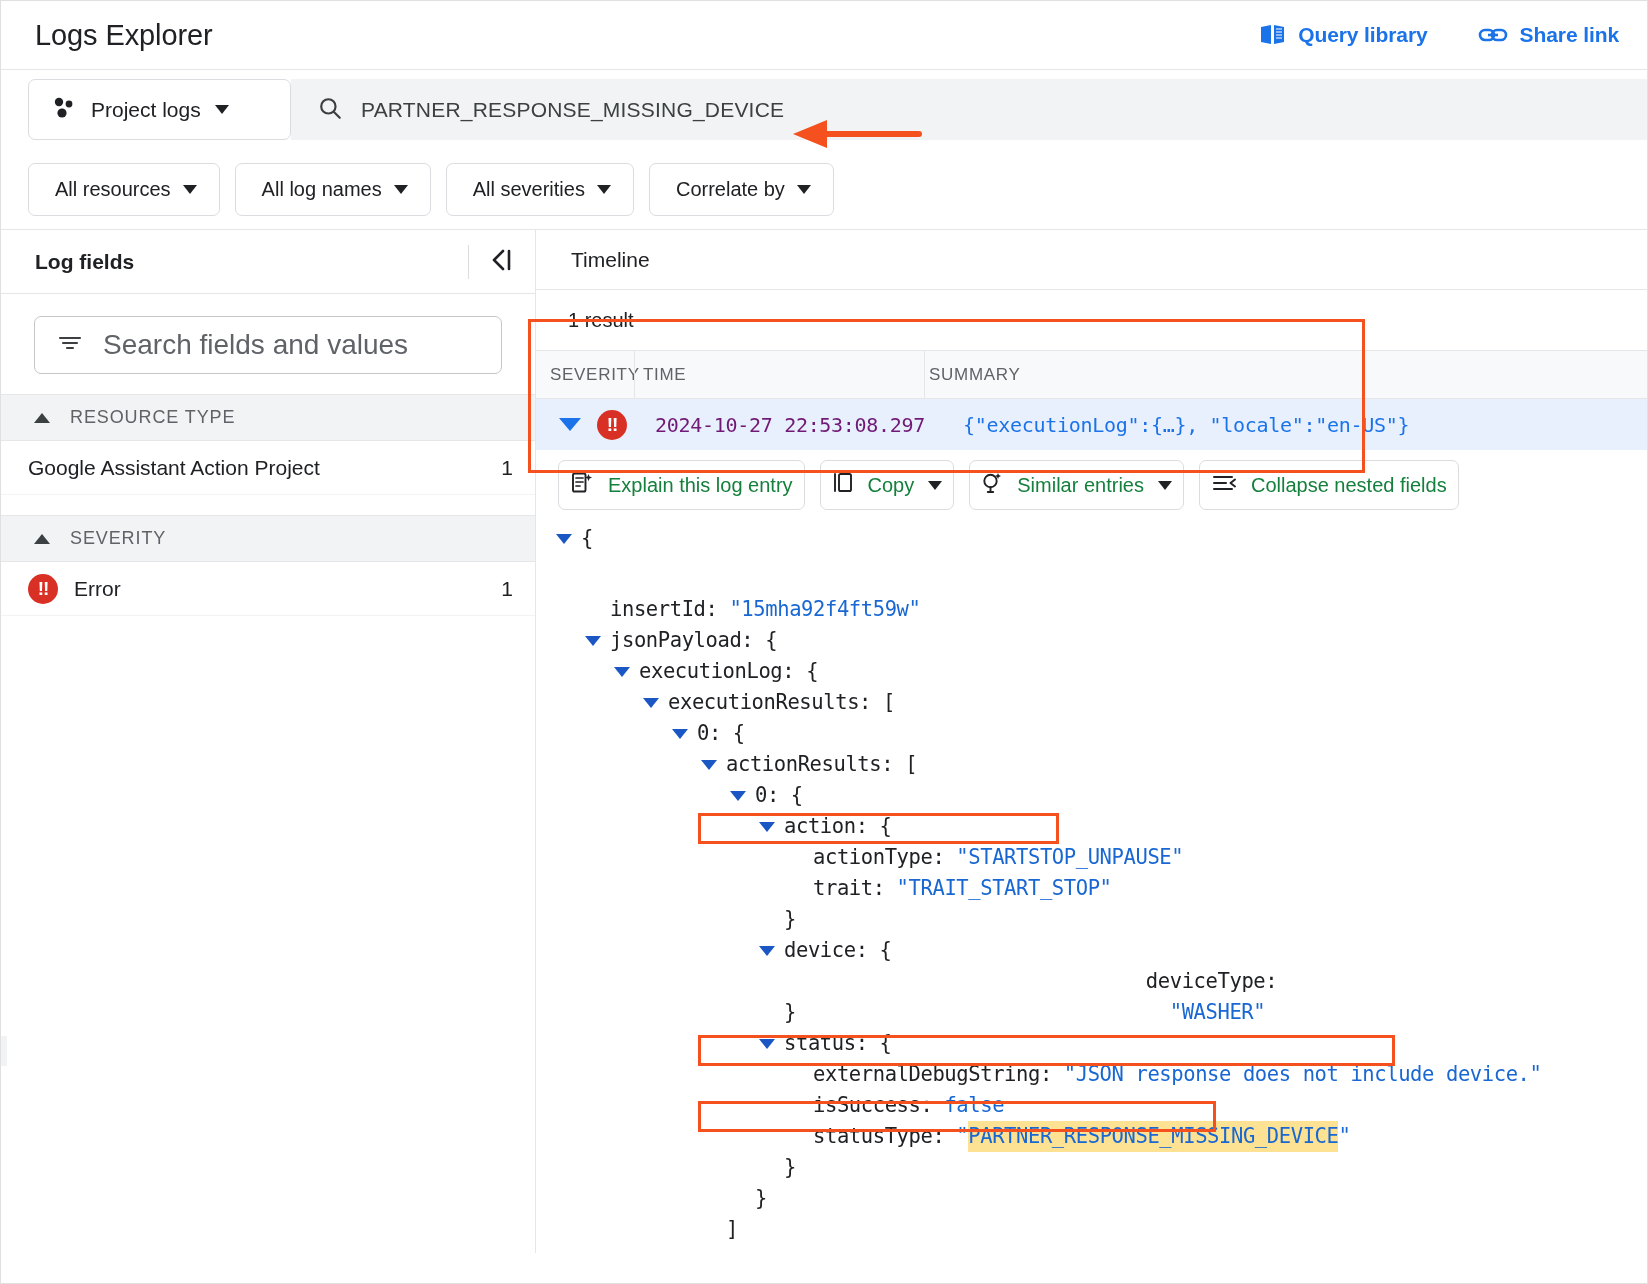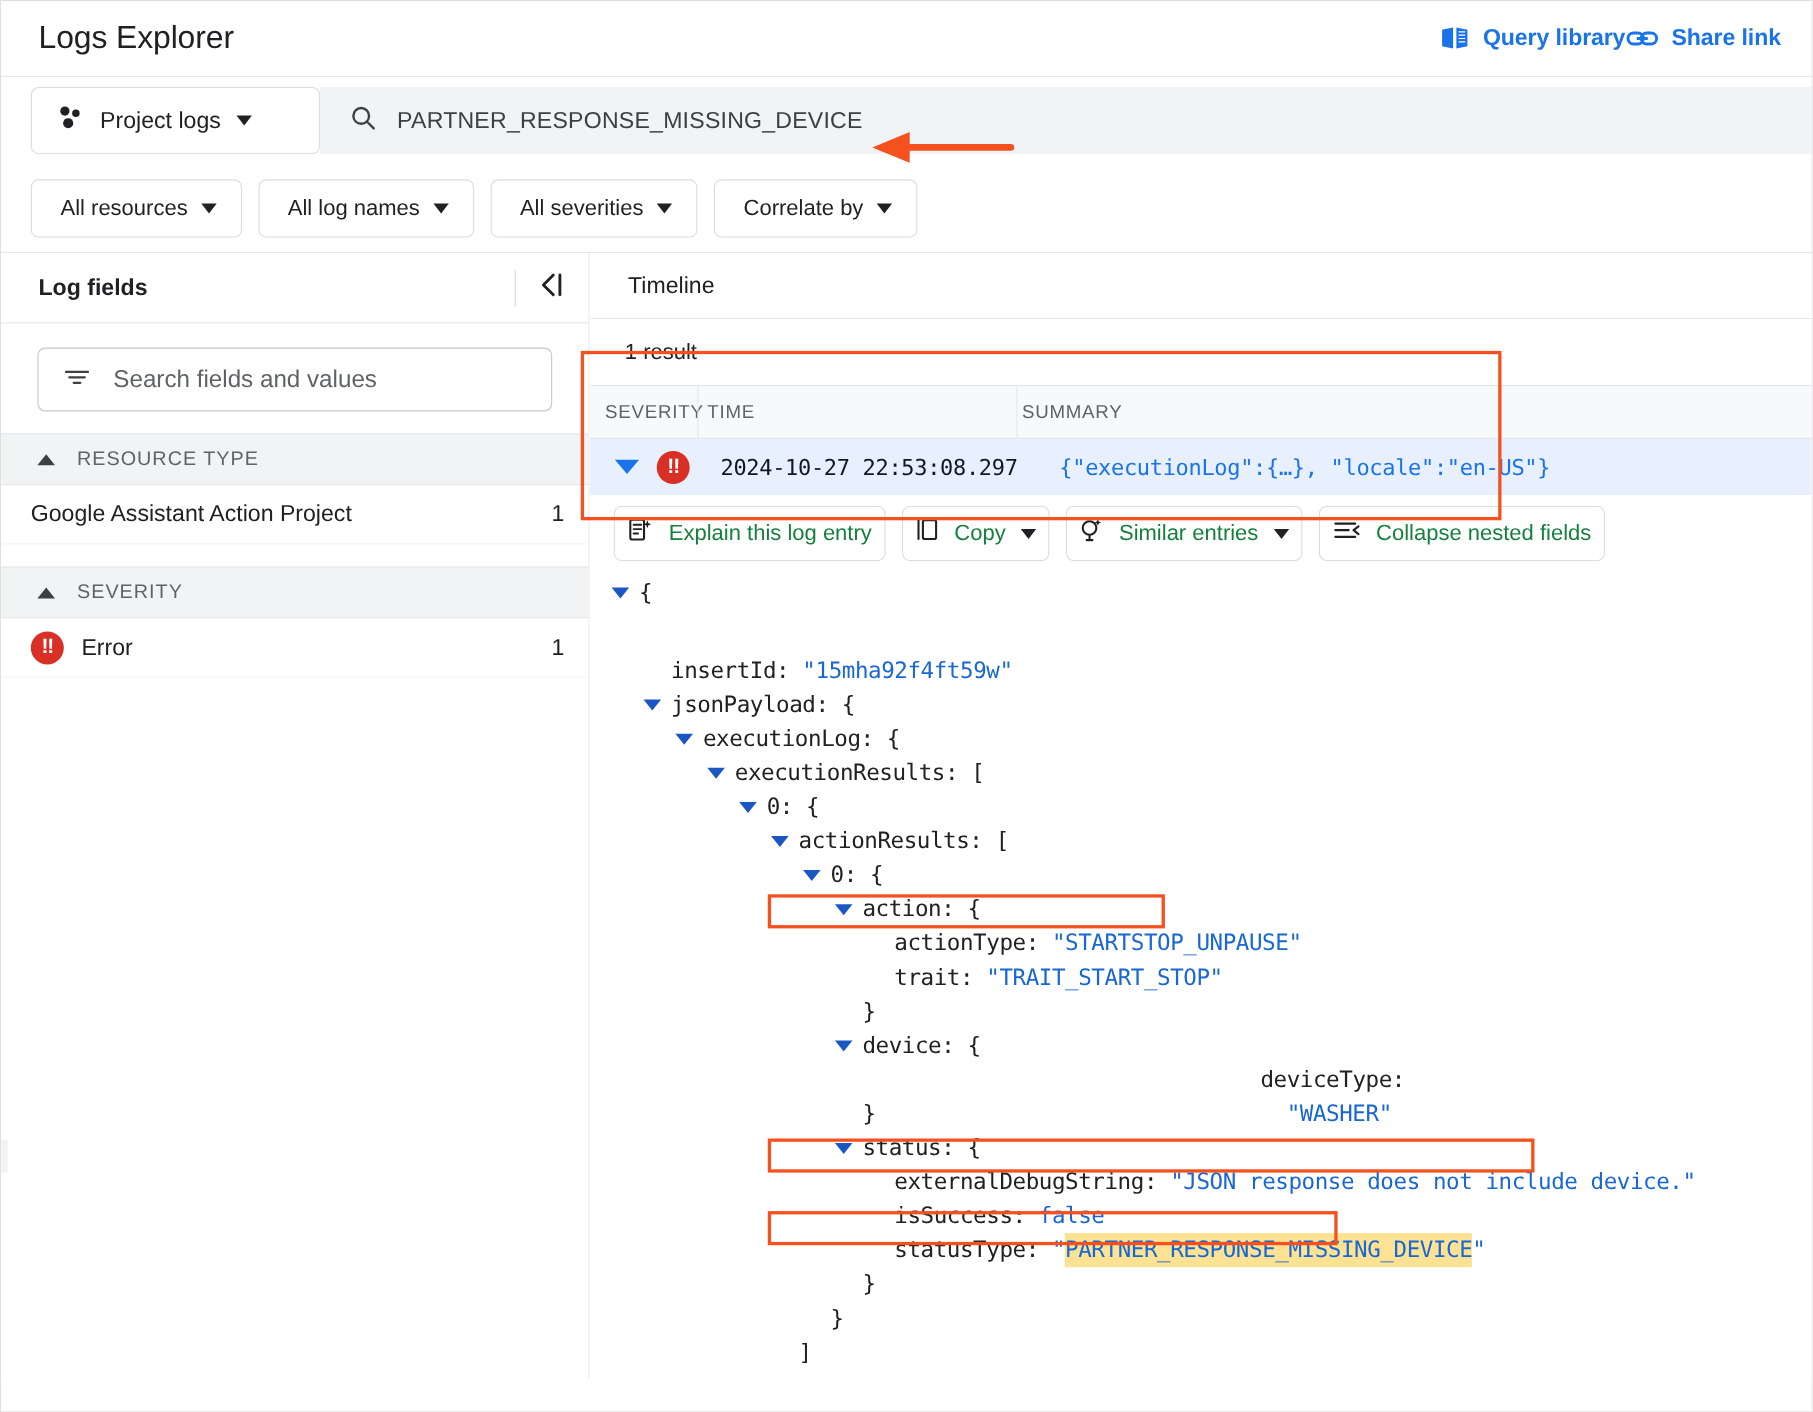--- a/index.html
+++ b/index.html
@@ -30,20 +30,21 @@
   .page-title {
     font-size: 29px;
     font-weight: 400;
     color: #202124;
     letter-spacing: -0.1px;
   }
   .header-actions {
     margin-left: auto;
     display: flex;
     align-items: center;
+    gap: 50px;
   }
   .hdr-link {
     display: flex;
     align-items: center;
     gap: 12px;
     color: #1a73e8;
     font-size: 21px;
     font-weight: 600;
     cursor: pointer;
     letter-spacing: -0.1px;
@@ -158,21 +159,21 @@
   .search-fields {
     margin: 22px 33px 0 33px;
     height: 58px;
     border: 1px solid #c4c7c5;
     border-radius: 7px;
     display: flex;
     align-items: center;
     gap: 20px;
     padding: 0 22px;
   }
-  .search-fields .ph { font-size: 22px; color: #5f6368; }
+  .search-fields .ph { font-size: 28px; color: #5f6368; }
   .section-head {
     margin-top: 20px;
     height: 47px;
     background: #f1f3f4;
     border-top: 1px solid #e4e6e8;
     border-bottom: 1px solid #e4e6e8;
     display: flex;
     align-items: center;
     gap: 20px;
     padding-left: 33px;
@@ -269,21 +270,21 @@
   .chev-down-blue {
     width: 0; height: 0;
     border-left: 11px solid transparent;
     border-right: 11px solid transparent;
     border-top: 13px solid #1a73e8;
     margin-left: 6px;
   }
   .log-ts {
     font-family: "DejaVu Sans Mono", monospace;
     font-size: 20px;
-    color: #0f172a;
+    color: #701a75;
     margin-left: 12px;
     letter-spacing: -0.3px;
   }
   .log-sum {
     font-family: "DejaVu Sans Mono", monospace;
     font-size: 20px;
     color: #1a73e8;
     margin-left: 22px;
     letter-spacing: -0.3px;
   }

